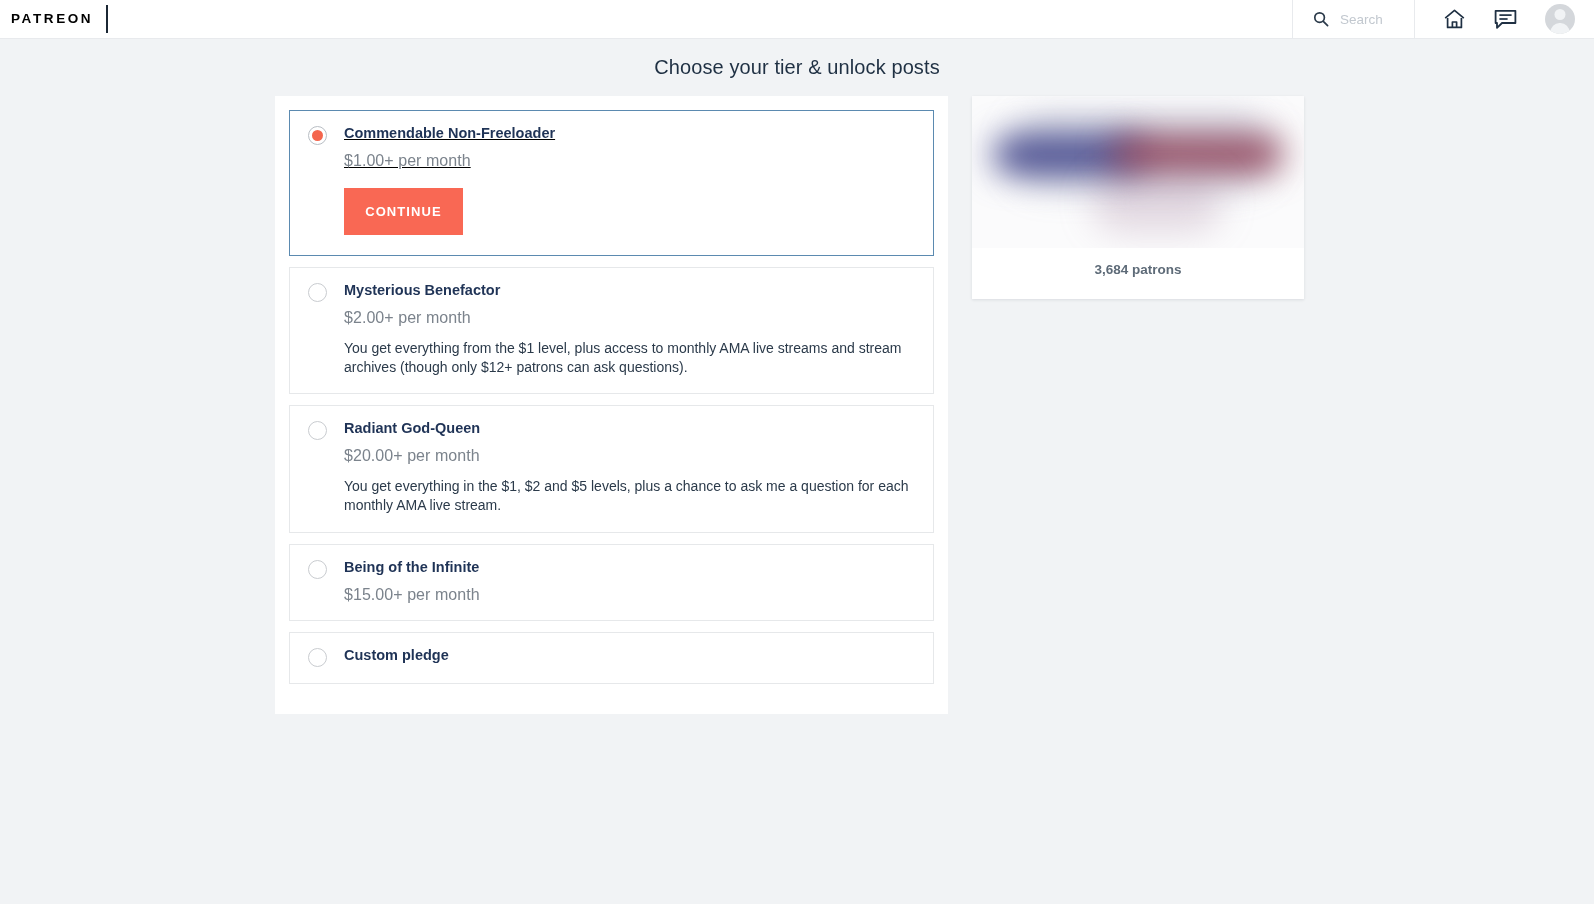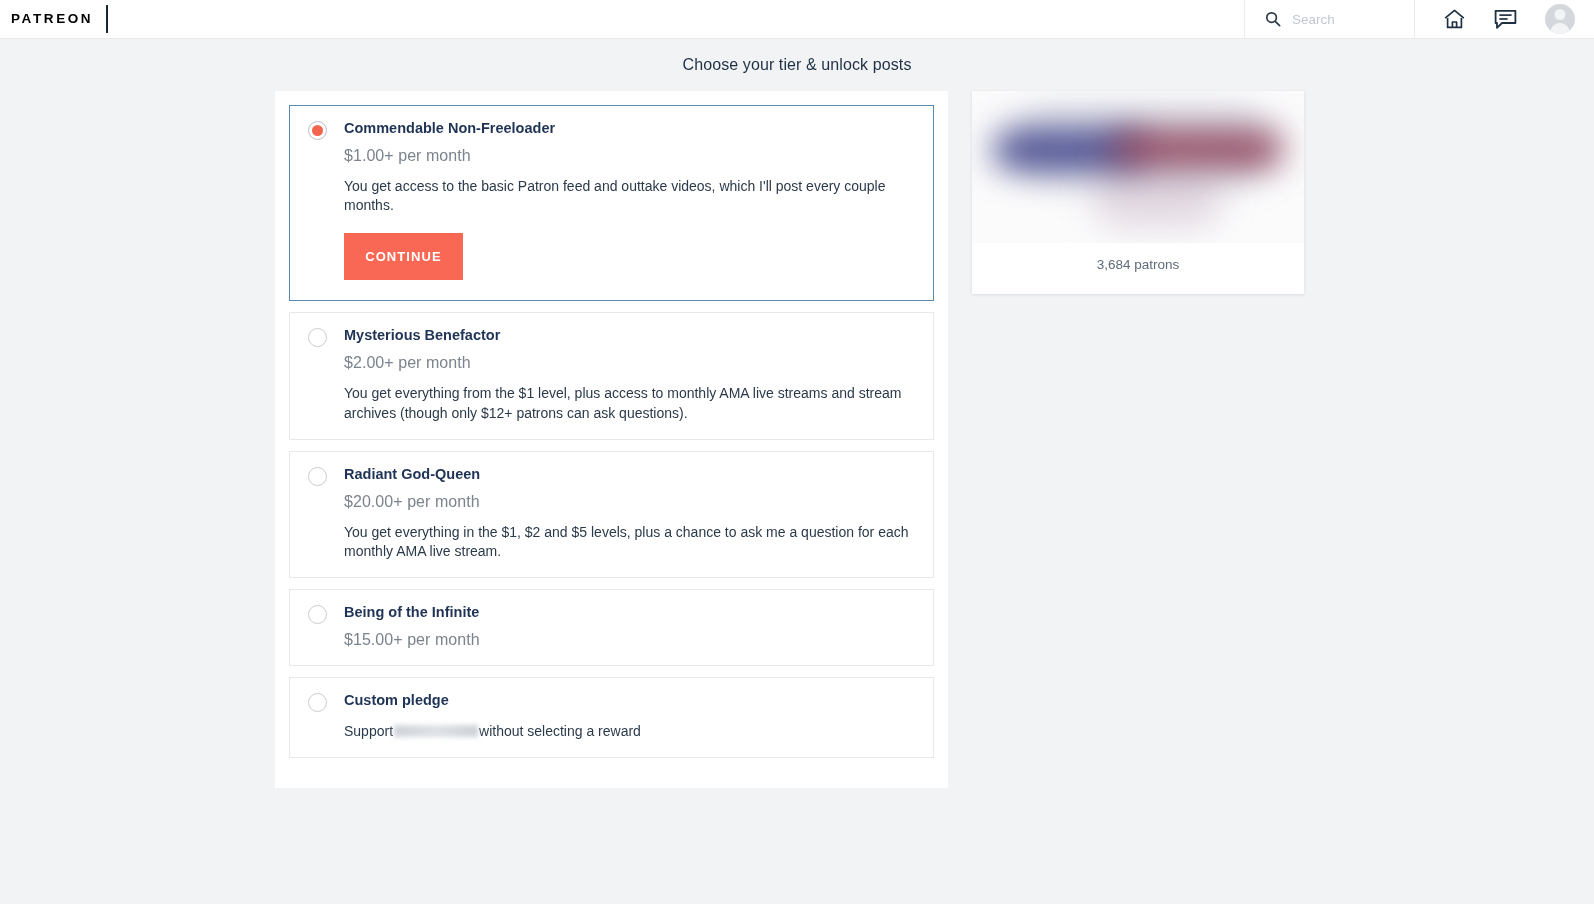--- a/index.html
+++ b/index.html
@@ -39,21 +39,21 @@
   }
   .nav-spacer { flex: 1 1 auto; }
 
   .search-zone {
     display: flex;
     align-items: center;
     gap: 11px;
     padding: 0 22px 0 20px;
     border-left: 1px solid #e8eaed;
     border-right: 1px solid #e8eaed;
-    width: 171px;
+    width: 123px;
     flex: 0 0 auto;
   }
   .search-input {
     border: none; outline: none; background: transparent;
     font-family: "Liberation Sans", sans-serif;
     font-size: 13.5px;
     color: #6b7785;
     width: 84px;
   }
   .search-input::placeholder { color: #c2c8cf; }
@@ -82,21 +82,21 @@
     position: absolute; bottom: 0px; left: 50%;
     transform: translateX(-50%);
     width: 19px; height: 11px;
     border-radius: 9px 9px 0 0;
     background: #f1f3f5;
   }
 
   
   .page-title {
     text-align: center;
-    font-size: 16px;
+    font-size: 20px;
     color: #1f3043;
     margin-top: 17px;
     font-weight: normal;
     letter-spacing: 0.1px;
   }
 
   
   .content-row {
     display: flex;
     align-items: flex-start;
@@ -116,20 +116,21 @@
     background: #ffffff;
     padding: 13px 18px 16px 18px;
     margin-bottom: 11px;
     display: flex;
     gap: 0px;
     cursor: pointer;
   }
   .tier-card.selected {
     border: 1px solid #5b8ab0;
     padding-bottom: 20px;
+    text-decoration: underline;
   }
   .tier-card:last-child { margin-bottom: 0; }
 
   .radio-col { width: 36px; flex: 0 0 36px; padding-top: 2px; }
   .radio {
     width: 19px; height: 19px;
     border-radius: 50%;
     border: 1px solid #c9ccd0;
     background: #ffffff;
     display: flex; align-items: center; justify-content: center;
@@ -213,20 +214,21 @@
   }
   .blob-d {
     left: 120px; top: 78px; width: 130px; height: 58px;
     background: rgba(160,120,150,0.26); border-radius: 40px;
   }
   .patron-count {
     text-align: center;
     font-size: 13.5px;
     color: #5e6b78;
     padding: 14px 0 22px 0;
+    font-weight: bold;
   }
 </style>
 </head>
 <body>
 
 <div class="topbar">
   <div class="brand-zone">
     <div class="wordmark">PATREON</div>
     <div class="brand-divider"></div>
   </div>
@@ -275,21 +277,20 @@
 
     <div class="tier-card selected">
       <div class="radio-col">
         <div class="radio on">
           <span class="radio-dot"></span>
         </div>
       </div>
       <div class="tier-body">
         <div class="tier-name">Commendable Non-Freeloader</div>
         <div class="tier-price">$1.00+ per month</div>
-        <div class="tier-desc">You get access to the basic Patron feed and outtake videos, which I'll post every couple months.</div>
         <button class="continue-btn">CONTINUE</button>
       </div>
     </div>
 
     <div class="tier-card">
       <div class="radio-col">
         <div class="radio"></div>
       </div>
       <div class="tier-body">
         <div class="tier-name">Mysterious Benefactor</div>
@@ -319,21 +320,20 @@
         <div class="tier-price">$15.00+ per month</div>
       </div>
     </div>
 
     <div class="tier-card">
       <div class="radio-col">
         <div class="radio"></div>
       </div>
       <div class="tier-body">
         <div class="tier-name">Custom pledge</div>
-        <div class="tier-desc"><span>Support</span><span class="redact"></span><span>without selecting a reward</span></div>
       </div>
     </div>
 
   </div>
 
   <div class="creator-card">
     <div class="creator-banner">
       <span class="blurblob blob-c"></span>
       <span class="blurblob blob-a"></span>
       <span class="blurblob blob-b"></span>

